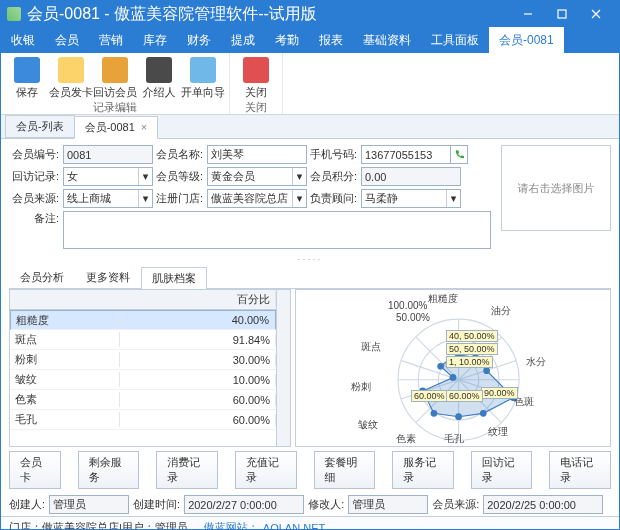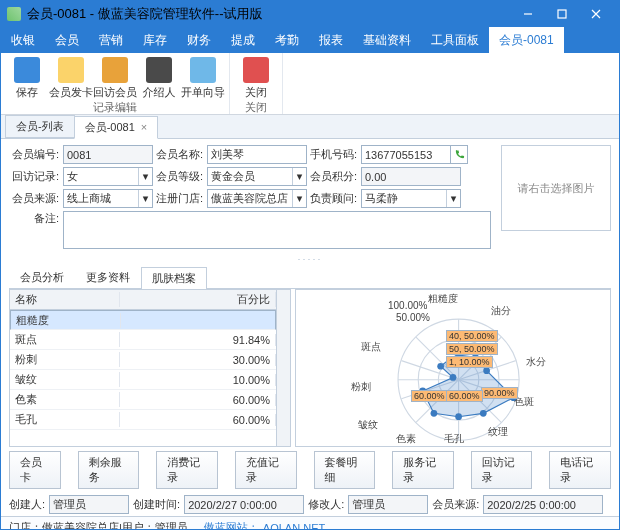--- a/index.html
+++ b/index.html
@@ -1,19 +1,19 @@
 <!DOCTYPE html>
 <html><head>
 <meta charset="utf-8">
 <style>
 *{box-sizing:border-box;margin:0;padding:0;font-family:"Microsoft YaHei",sans-serif;font-size:11px;color:#333}
 body{background:#fff;width:620px;height:530px;overflow:hidden;border:1px solid #2b7cd3}
 .titlebar{height:26px;background:#2b7cd3;color:#fff;display:flex;align-items:center;padding:0 6px}
 .titlebar .ico{width:14px;height:14px;background:linear-gradient(45deg,#6fc36f,#9ed89e);margin-right:6px;border-radius:2px}
-.titlebar .t{flex:1;color:#000000;font-size:13px}
+.titlebar .t{flex:1;color:#ffffff;font-size:16px}
 .winbtn{width:34px;height:22px;display:flex;align-items:center;justify-content:center;color:#fff}
 .winbtn svg{stroke:#fff;fill:none;stroke-width:1.2}
 .menubar{height:26px;background:#2b7cd3;display:flex;align-items:stretch}
 .menubar .mi{padding:0 10px;display:flex;align-items:center;color:#ffffff;font-size:12px}
 .menubar .mi.active{background:#fff;color:#2b7cd3}
 .ribbon{height:62px;background:#fff;border-bottom:1px solid #d0d7e0;display:flex}
 .rgroup{display:flex;flex-direction:column;align-items:center;border-right:1px solid #e3e8ef;padding:2px 4px}
 .rbtns{display:flex;flex:1}
 .rbtn{width:44px;display:flex;flex-direction:column;align-items:center;justify-content:flex-start;padding-top:2px}
 .rbtn .ic{width:26px;height:26px;border-radius:3px;margin-bottom:2px}
@@ -48,21 +48,21 @@
 .trow.sel{background:#d6e8ff}
 .scrollhint{width:14px;background:#f0f3f7;border-left:1px solid #c3cfdd}
 .chart{flex:1;border:1px solid #c3cfdd;margin-left:4px;position:relative}
 .chart svg{position:absolute;inset:0}
 .btnrow{display:flex;gap:17px;padding:4px 8px}
 .btn{padding:3px 10px;border:1px solid #b8c4d2;background:linear-gradient(#fff,#eef2f7);font-size:11px}
 .ftrrow{display:flex;align-items:center;padding:2px 8px;font-size:11px;gap:4px}
 .statusbar{height:22px;border-top:1px solid #c3cfdd;display:flex;align-items:center;padding:0 8px;font-size:11px;background:#fafcff}
 .link{color:#2b7cd3;text-decoration:underline;margin-left:4px}
 .chlabel{position:absolute;font-size:10px;color:#444}
-.datlabel{position:absolute;font-size:9px;background:#fdba74;border:1px solid #9fb3c8;padding:0 2px;color:#333}
+.datlabel{position:absolute;font-size:9px;background:#fef9c3;border:1px solid #9fb3c8;padding:0 2px;color:#333}
 </style>
 </head>
 <body>
 
 <div class="titlebar">
   <div class="ico"></div>
   <div class="t">会员-0081 - 傲蓝美容院管理软件--试用版</div>
   <div class="winbtn">
       <svg width="10" height="10">
         <path d="M1 5 H9"></path>
@@ -197,25 +197,25 @@
 <div class="subtabs" id="subtabs">
     <div class="subtab">会员分析</div>
     <div class="subtab">更多资料</div>
     <div class="subtab active">肌肤档案</div>
   </div>
 
 <div class="splitarea">
   <div class="tablewrap" style="display:flex">
     <div style="flex:1" id="tblbody">
         <div class="thead">
-          <div class="tcell c1">名称</div>
           <div class="tcell c2">百分比</div>
         </div>
         <div class="trow sel">
           <div class="tcell c1">粗糙度</div>
+          <div class="tcell c2">40.00%</div>
         </div>
         <div class="trow">
           <div class="tcell c1">斑点</div>
           <div class="tcell c2">91.84%</div>
         </div>
         <div class="trow">
           <div class="tcell c1">粉刺</div>
           <div class="tcell c2">30.00%</div>
         </div>
         <div class="trow">

